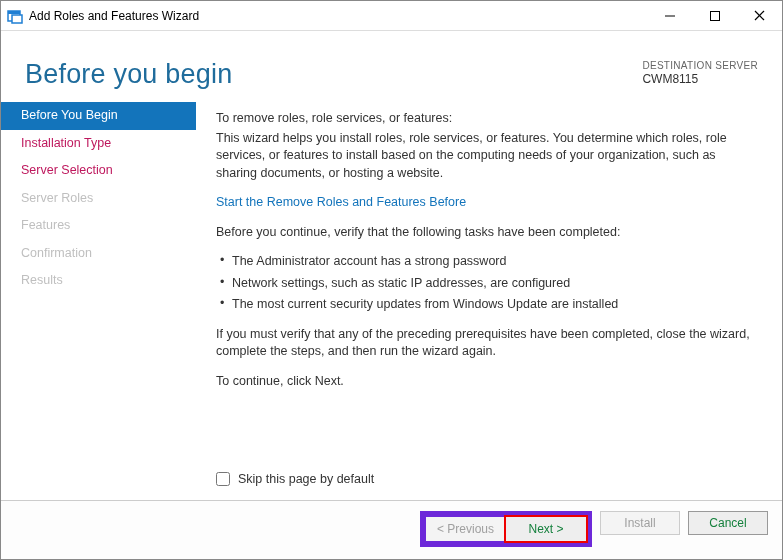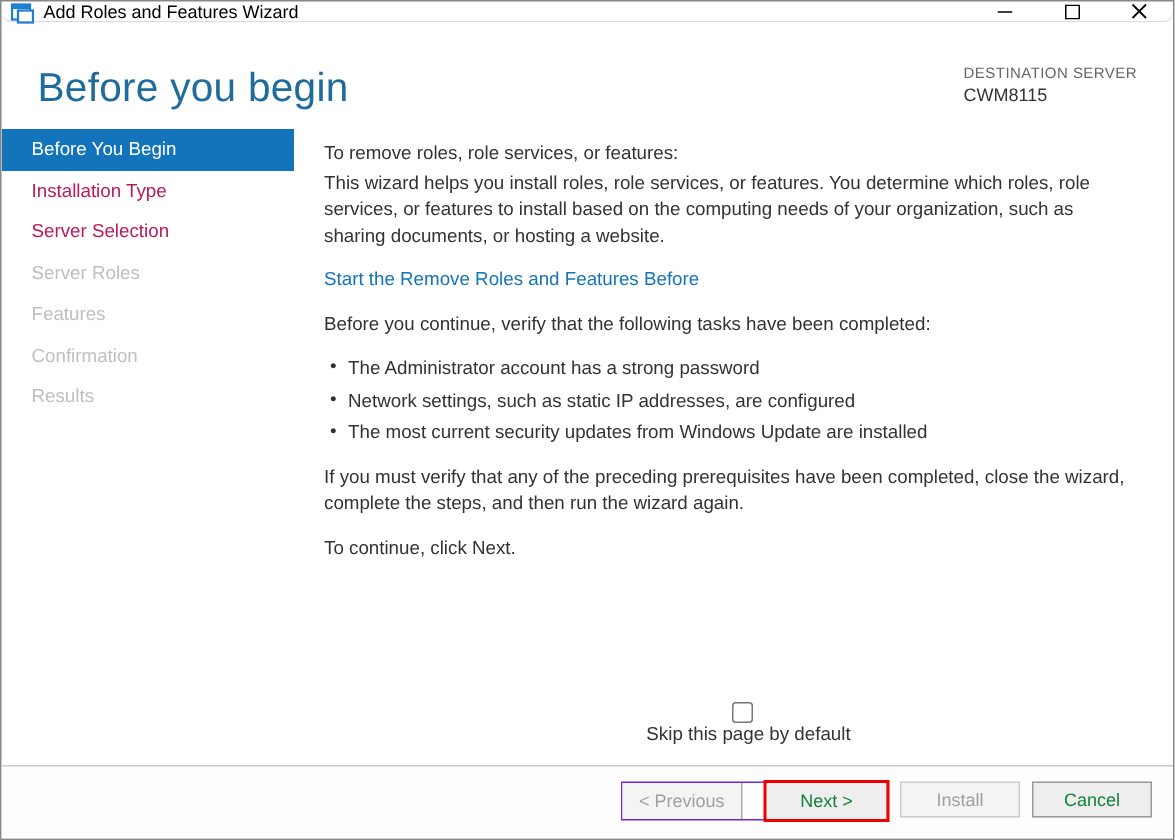--- a/index.html
+++ b/index.html
@@ -7,26 +7,25 @@
       font-family: "Segoe UI", Tahoma, sans-serif;
       font-size: 12px;
       background: #fff;
       width: 783px;
       height: 560px;
       border: 1px solid #888;
       display: flex;
       flex-direction: column;
     }
     .titlebar {
-      height: 14px;
+      height: 30px;
       display: flex;
       align-items: center;
       border-bottom: 1px solid #ddd;
       padding: 0 0 0 6px;
-      border-radius: 14px;
     }
     .titlebar .title-icon { width: 16px; height: 16px; margin-right: 6px; }
     .titlebar .title { font-size: 12px; color: #000; flex: 1; }
     .win-controls { display: flex; height: 100%; }
     .win-btn { width: 45px; display: flex; align-items: center; justify-content: center; }
     .win-btn svg { display: block; }
     .header-row {
       display: flex;
       padding: 28px 24px 8px 24px;
       align-items: flex-start;
@@ -68,21 +67,21 @@
       line-height: 1.4;
     }
     .content p { margin-bottom: 12px; }
     .content a { color: #1374bb; text-decoration: none; }
     ul.bullets { list-style: none; margin: 0 0 12px 4px; }
     ul.bullets li { padding-left: 12px; position: relative; margin-bottom: 4px; }
     ul.bullets li::before {
       content: "•"; position: absolute; left: 0; top: -1px; color: #333;
     }
     .skip-row {
-      display: flex; align-items: center; padding: 8px 0 14px 215px; font-size: 12.5px; color: #333; flex-direction: column;
+      display: flex; align-items: center; padding: 8px 0 14px 215px; font-size: 12.5px; color: #333;
     }
     .skip-row input { margin-right: 8px; width: 14px; height: 14px; }
     .footer {
       border-top: 1px solid #ccc;
       padding: 10px 14px 12px;
       display: flex;
       justify-content: flex-end;
       gap: 8px;
       background: #fdfdfd;
     }
@@ -90,21 +89,21 @@
       min-width: 80px;
       height: 24px;
       border: 1px solid #999;
       background: #eee;
       font-size: 12px;
       color: #15803d;
       cursor: pointer;
       padding: 0 10px;
     }
     .btn:disabled { color: #a0a0a0; background: #f4f4f4; border-color: #ccc; cursor: default; }
-    .btn-pair { display: flex; gap: 16px; border: 1px solid #6d28d9; }
+    .btn-pair { display: flex; gap: 0; border: 6px solid #6d28d9; }
     .btn-pair .btn { border: none; border-right: 1px solid #aaa; }
     .btn-pair .btn:last-child { border-right: none; }
     .highlight-frame {
       outline: 2px solid #e00;
     }
   </style>
 </head>
 <body>
 
 <div class="titlebar">

